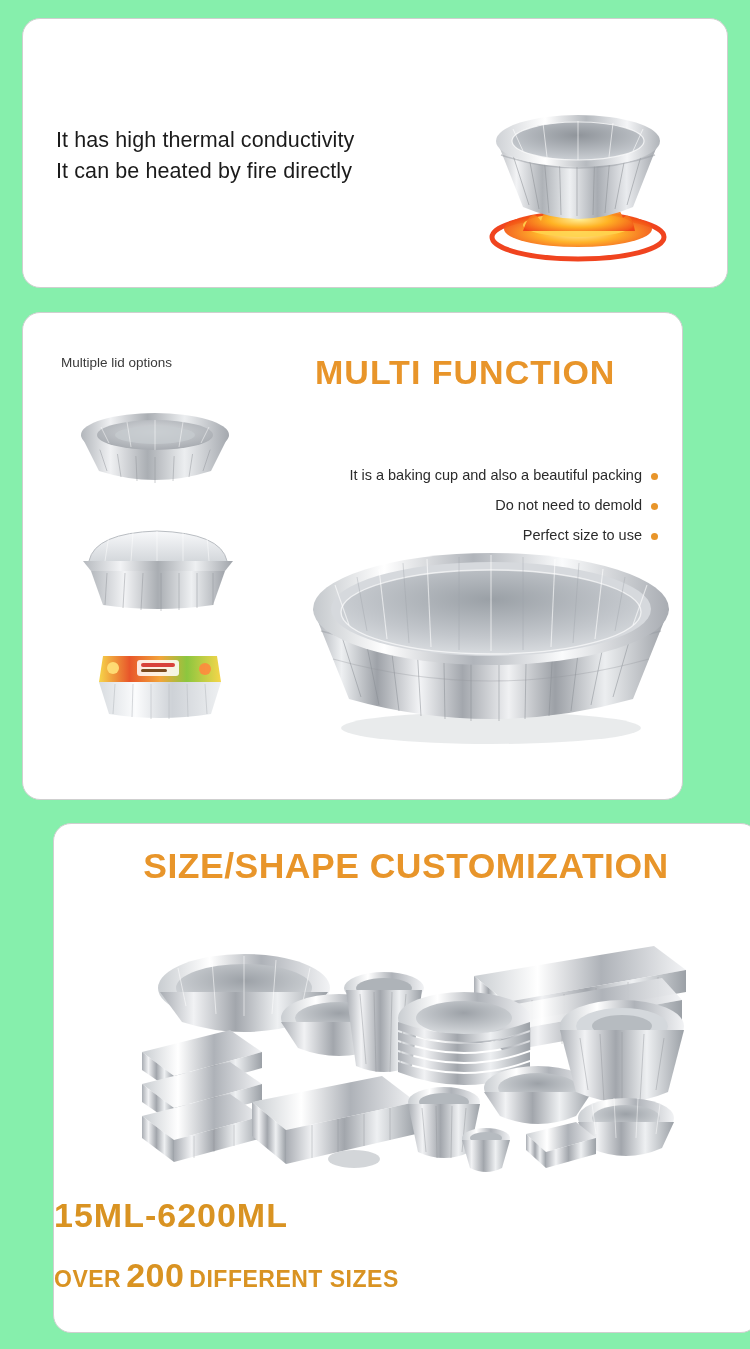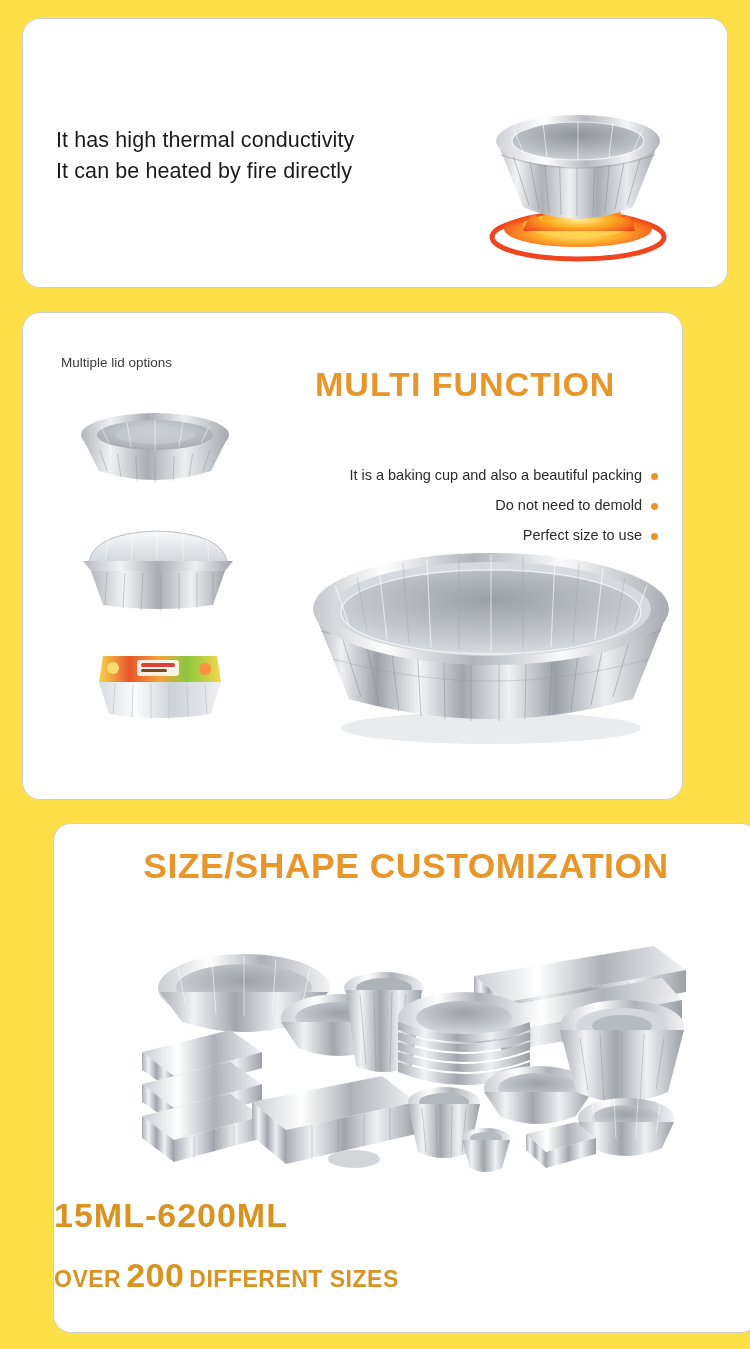--- a/index.html
+++ b/index.html
@@ -5,21 +5,21 @@
   * { box-sizing: border-box; }
   html, body {
     margin: 0; padding: 0;
     background: #ffffff;
     font-family: "Liberation Sans", sans-serif;
   }
   .page {
     width: 750px;
     height: 1349px;
     position: relative;
-    background: #fde047;
+    background: #86efac;
     overflow: hidden;
   }
   .card {
     position: absolute;
     background: #ffffff;
     border: 1px solid #cfcfcf;
     border-radius: 18px;
     overflow: hidden;
   }
 
@@ -54,21 +54,20 @@
     color: #3a3a3a;
   }
   .multi-title {
     position: absolute;
     left: 292px;
     top: 40px;
     font-size: 34px;
     font-weight: bold;
     color: #e8952a;
     letter-spacing: 1px;
-    margin-top: 12px;
   }
   .multi-bullets {
     position: absolute;
     right: 24px;
     top: 103px;
     text-align: right;
     font-size: 14.5px;
     color: #2b2b2b;
     line-height: 30px;
     margin-top: 44px;

